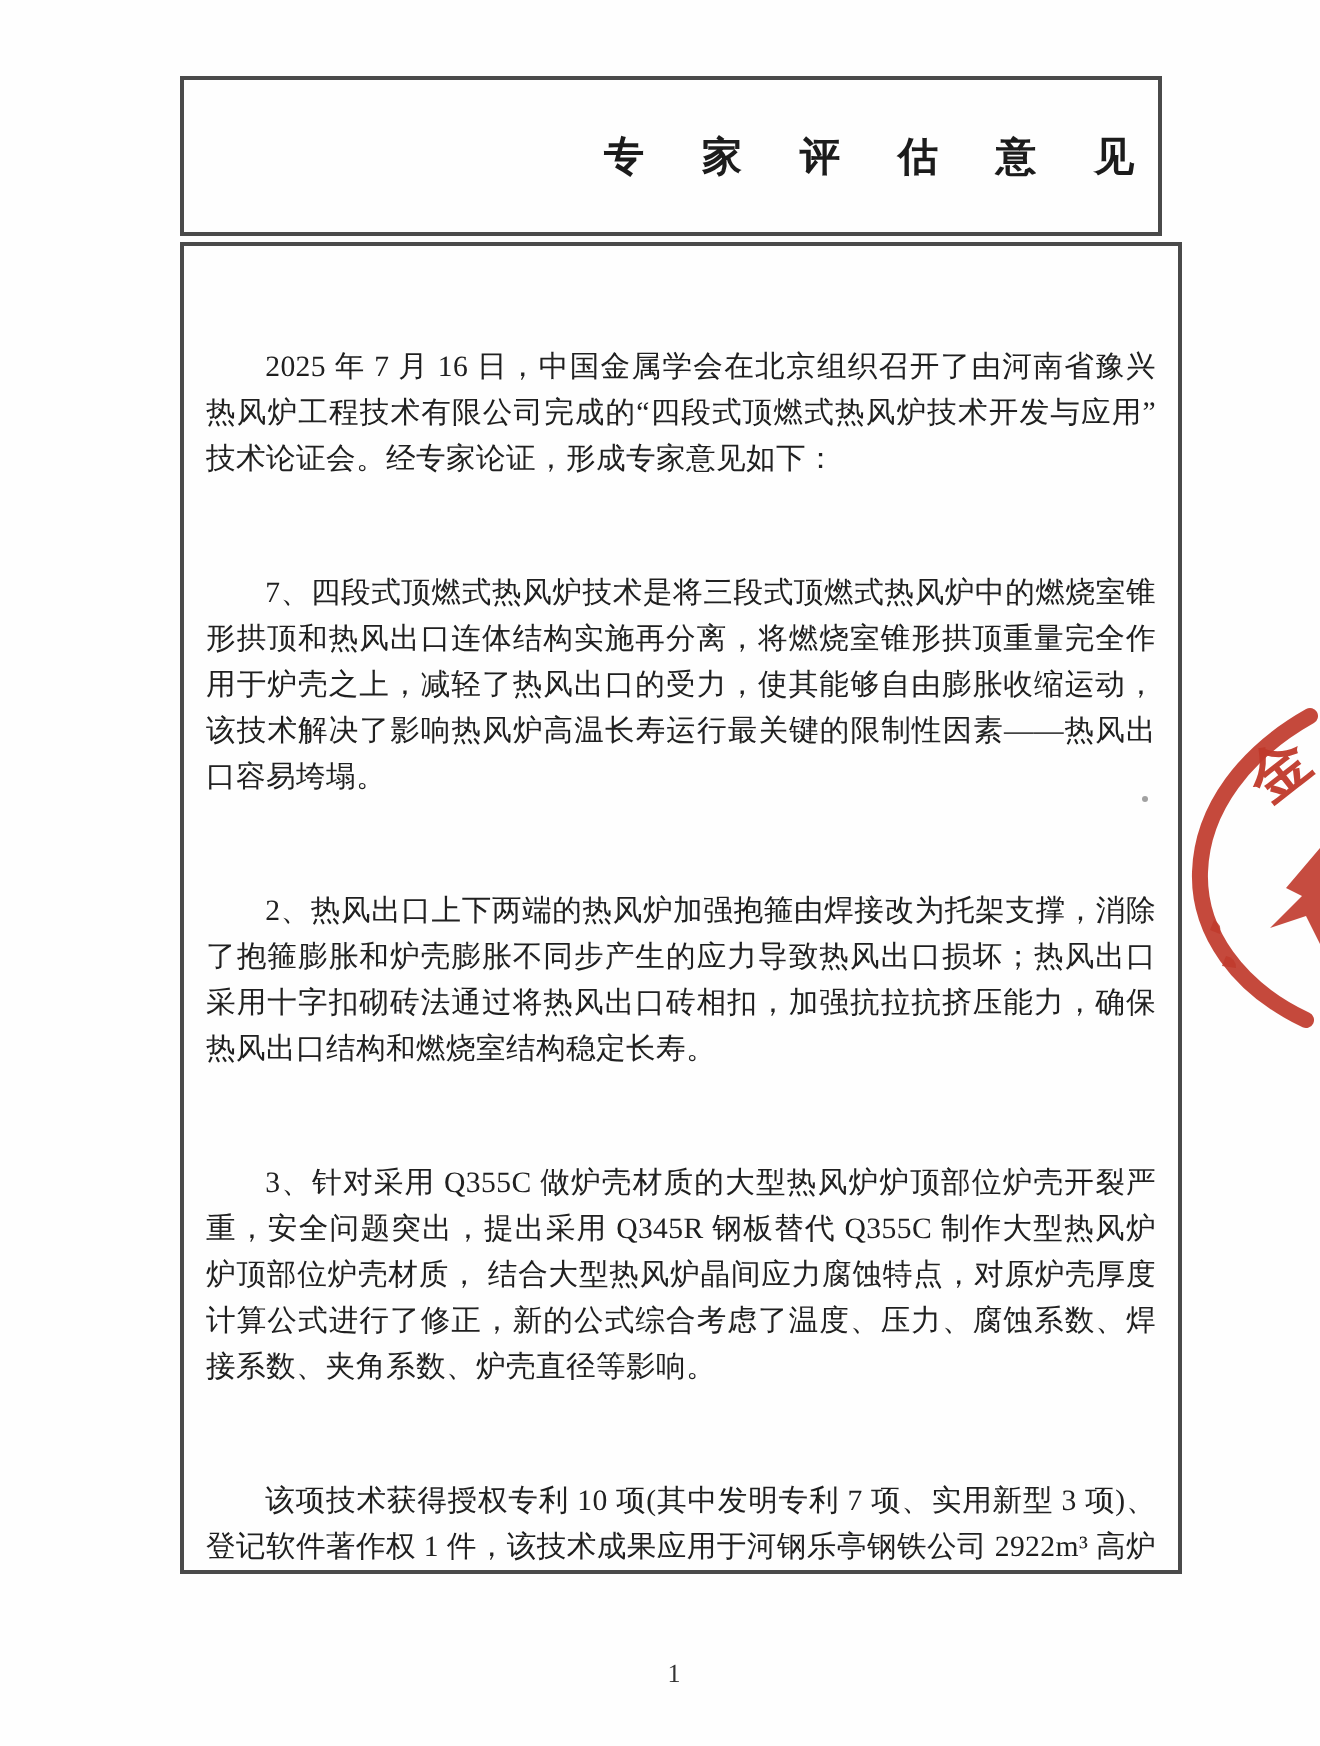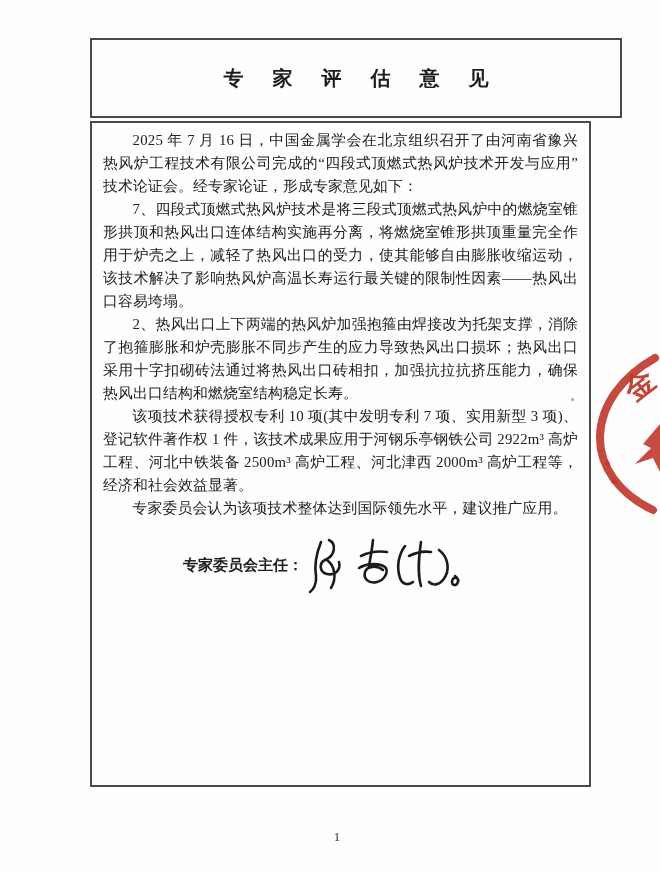--- a/index.html
+++ b/index.html
@@ -12,23 +12,23 @@
     overflow: hidden;
   }
   .scan-page {
     position: absolute; inset: 0;
     background: #fefefe;
   }
   
   .title-box {
     position: absolute;
     left: 90px; top: 38px;
-    width: 532px; height: 80px;
+    width: 491px; height: 80px;
     border: 2px solid #4a4a4a;
-    display: flex; align-items: center; justify-content: center;
+    display: flex; align-items: center; justify-content: flex-end;
   }
   .doc-title {
     font-size: 20px;
     font-weight: bold;
     letter-spacing: 12px;
     color: #1c1c1c;
     padding-left: 12px; 
     white-space: nowrap;
   }
   
@@ -40,20 +40,21 @@
     padding: 6px 11px 0 11px;
     overflow: hidden;
   }
   .para {
     font-size: 14.8px;
     line-height: 23px;
     text-align: justify;
     text-indent: 2em;
     color: #202020;
     letter-spacing: 0.2px;
+    margin-top: 44px;
   }
   .para.space-before { }
   
   .sig-row {
     margin-top: 14px;
     height: 62px;
     display: flex;
     align-items: center;
   }
   .sig-label {
@@ -97,20 +98,21 @@
 
   <div class="title-box">
     <div class="doc-title">专 家 评 估 意 见</div>
   </div>
 
   <div class="main-box">
     <div>
         <p class="para">2025 年 7 月 16 日，中国金属学会在北京组织召开了由河南省豫兴热风炉工程技术有限公司完成的“四段式顶燃式热风炉技术开发与应用”技术论证会。经专家论证，形成专家意见如下：</p>
         <p class="para">7、四段式顶燃式热风炉技术是将三段式顶燃式热风炉中的燃烧室锥形拱顶和热风出口连体结构实施再分离，将燃烧室锥形拱顶重量完全作用于炉壳之上，减轻了热风出口的受力，使其能够自由膨胀收缩运动，该技术解决了影响热风炉高温长寿运行最关键的限制性因素——热风出口容易垮塌。</p>
         <p class="para">2、热风出口上下两端的热风炉加强抱箍由焊接改为托架支撑，消除了抱箍膨胀和炉壳膨胀不同步产生的应力导致热风出口损坏；热风出口采用十字扣砌砖法通过将热风出口砖相扣，加强抗拉抗挤压能力，确保热风出口结构和燃烧室结构稳定长寿。</p>
+        <p class="para">3、针对采用 Q355C 做炉壳材质的大型热风炉炉顶部位炉壳开裂严重，安全问题突出，提出采用 Q345R 钢板替代 Q355C 制作大型热风炉炉顶部位炉壳材质，  结合大型热风炉晶间应力腐蚀特点，对原炉壳厚度计算公式进行了修正，新的公式综合考虑了温度、压力、腐蚀系数、焊接系数、夹角系数、炉壳直径等影响。</p>
         <p class="para">该项技术获得授权专利 10 项(其中发明专利 7 项、实用新型 3 项)、登记软件著作权 1 件，该技术成果应用于河钢乐亭钢铁公司 2922m³ 高炉工程、河北中铁装备 2500m³ 高炉工程、河北津西 2000m³ 高炉工程等，经济和社会效益显著。</p>
         <p class="para space-before">专家委员会认为该项技术整体达到国际领先水平，建议推广应用。</p>
       </div>
 
     <div class="sig-row">
       <span class="sig-label">专家委员会主任：</span>
 
       <svg class="sig-svg" width="165" height="62" viewBox="0 0 165 62" fill="none" stroke="#1b1b1b" stroke-width="2.6" stroke-linecap="round" stroke-linejoin="round">
         <path d="M14,10 C10,20 7,32 9,44 C10,52 6,58 3,60"></path>
         <path d="M22,8 C30,12 28,24 18,28 C12,31 12,40 20,42 C28,44 34,38 32,30"></path>

